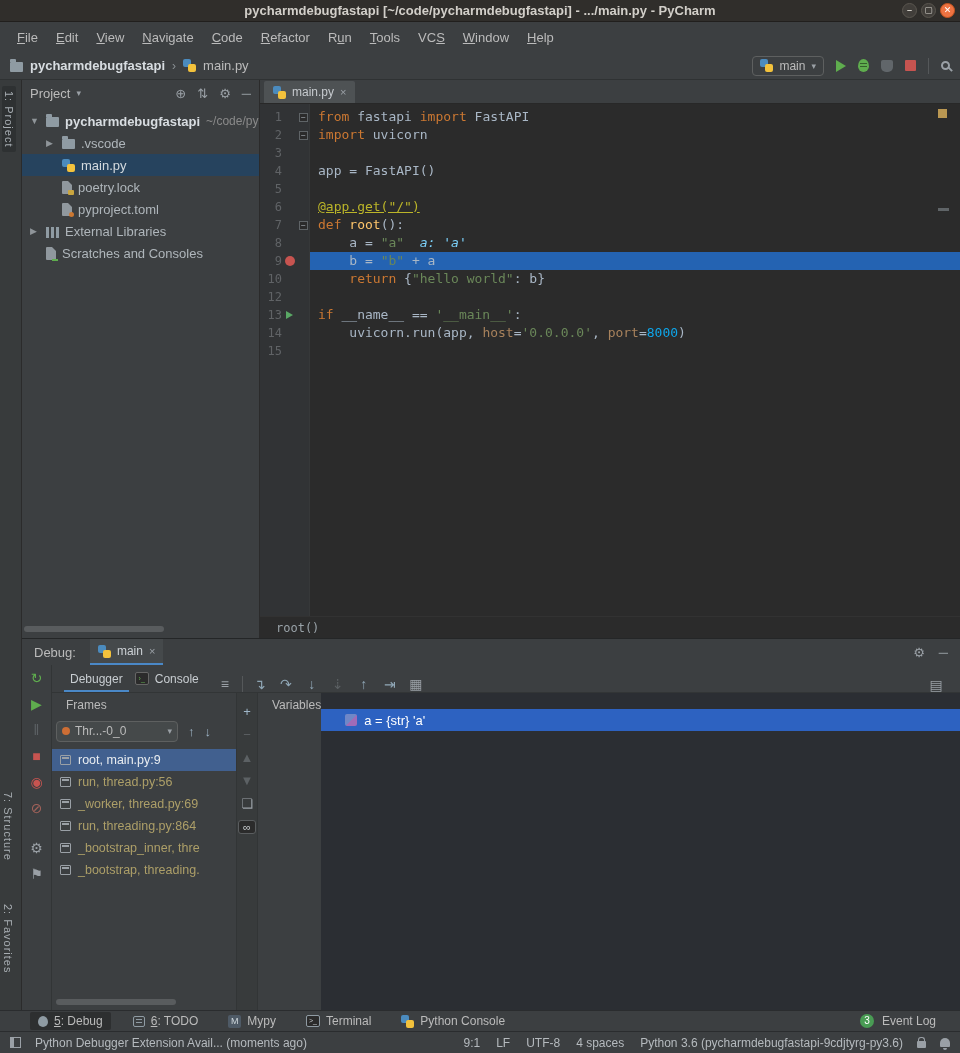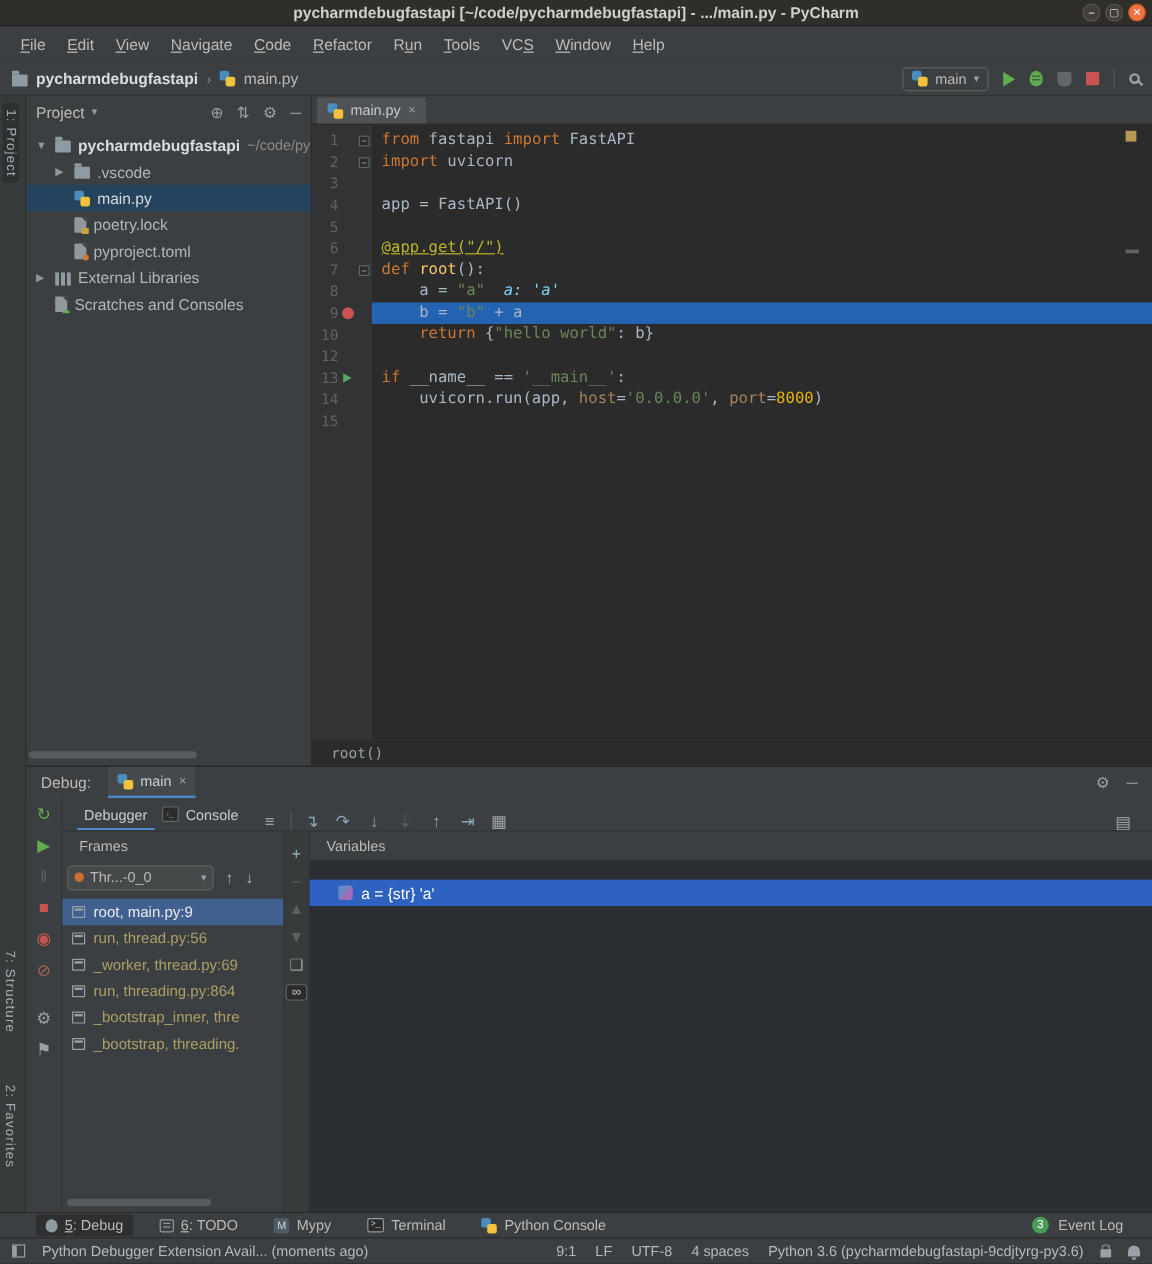--- a/index.html
+++ b/index.html
@@ -89,21 +89,21 @@
   .code-row{display:flex;height:18px;font-family:"DejaVu Sans Mono",monospace;font-size:13px;line-height:18px}
   .gutter-cell{width:50px;flex:none;display:flex;align-items:center}
   .lnum{width:22px;text-align:right;color:#606366;font-size:12px;flex:none}
   .gmark{width:15px;flex:none;display:flex;justify-content:center;align-items:center}
   .gfold{width:13px;flex:none;display:flex;justify-content:center;align-items:center}
   .bp{width:10px;height:10px;border-radius:50%;background:#c75450}
   .runarrow{width:0;height:0;border-left:7px solid #5aa865;border-top:4px solid transparent;border-bottom:4px solid transparent}
   .foldbox{width:9px;height:9px;border:1px solid #5f6467;background:#2b2b2b;color:#9aa0a6;font-size:8px;line-height:7px;text-align:center}
   .code-cell{flex:1;white-space:pre;padding-left:8px;color:#a9b7c6}
   .code-row.exec .code-cell{background:#2463b2}
-  .cs-t{color:#a9b7c6}.cs-kw{color:#cc7832}.cs-s{color:#6a8759}.cs-num{color:#eab308}
+  .cs-t{color:#a9b7c6}.cs-kw{color:#cc7832}.cs-s{color:#6a8759}.cs-num{color:#0ea5e9}
   .cs-fn{color:#ffc66b}.cs-dec{color:#bbb529;text-decoration:underline}
   .cs-pa{color:#a8825c}.cs-hint{color:#7dd3fc;font-style:italic}
   .mark-orange{position:absolute;right:13px;top:5px;width:9px;height:9px;background:#ba9752}
   .mark-dash{position:absolute;right:11px;top:104px;width:11px;height:3px;background:#5f6467}
   .crumbbar{position:absolute;bottom:0;left:0;right:0;height:22px;background:#2b2b2b;border-top:1px solid #323232;
     display:flex;align-items:center;padding-left:16px;font-family:"DejaVu Sans Mono",monospace;font-size:12px;color:#99a2a8}
 
   
   #debug{left:22px;top:638px;width:938px;height:372px;background:#3c3f41;border-top:1px solid #242627}
   .debug-header{height:26px;display:flex;align-items:center;padding-left:12px;gap:14px;font-size:13px;color:#bbb}
@@ -140,21 +140,21 @@
     white-space:nowrap;overflow:hidden}
   .frame-row.current{background:#41608f;color:#e8ecf0}
   .frame-ico{width:11px;height:10px;border:1px solid #9aa0a6;border-radius:1px;position:relative;flex:none}
   .frame-ico::before{content:"";position:absolute;left:1px;right:1px;top:1px;height:2px;background:#9aa0a6}
   .frames-hscroll{position:absolute;left:4px;bottom:5px;width:120px;height:6px;background:#595c5e;border-radius:3px}
   .mid-strip{width:22px;flex:none;background:#383b3c;border-left:1px solid #323536;border-right:1px solid #323536;
     display:flex;flex-direction:column;align-items:center;padding-top:12px;gap:10px}
   .strip-ico{font-size:13px}
   .inf-badge{width:18px;height:14px;background:#2b2b2b;border:1px solid #5a5d5f;border-radius:3px;color:#c6cacd;
     font-size:11px;line-height:12px;text-align:center}
-  .vars-panel{flex:1;display:flex;flex-direction:column;min-width:0}
+  .vars-panel{flex:1;display:flex;flex-direction:row;min-width:0}
   .vars-body{flex:1;background:#2b2e33;padding-top:16px}
   .var-row{height:22px;display:flex;align-items:center;gap:7px;padding-left:24px;font-size:13px;color:#cdd3d8}
   .var-row.selected{background:#2d62c1;color:#fff}
   .var-ico{width:12px;height:12px;border-radius:2px;flex:none;background:linear-gradient(135deg,#6f87c7 50%,#9f6bb8 50%)}
 
   
   #bottombar{left:0;top:1010px;width:960px;height:21px;background:#3c3f41;border-top:1px solid #2a2c2e;
     display:flex;align-items:center;font-size:12px;color:#bbb;padding:0 10px 0 30px;gap:14px}
   #toolwindow-buttons{display:flex;align-items:center;gap:14px}
   .twbtn{display:flex;align-items:center;gap:6px;padding:2px 8px;border-radius:2px}

